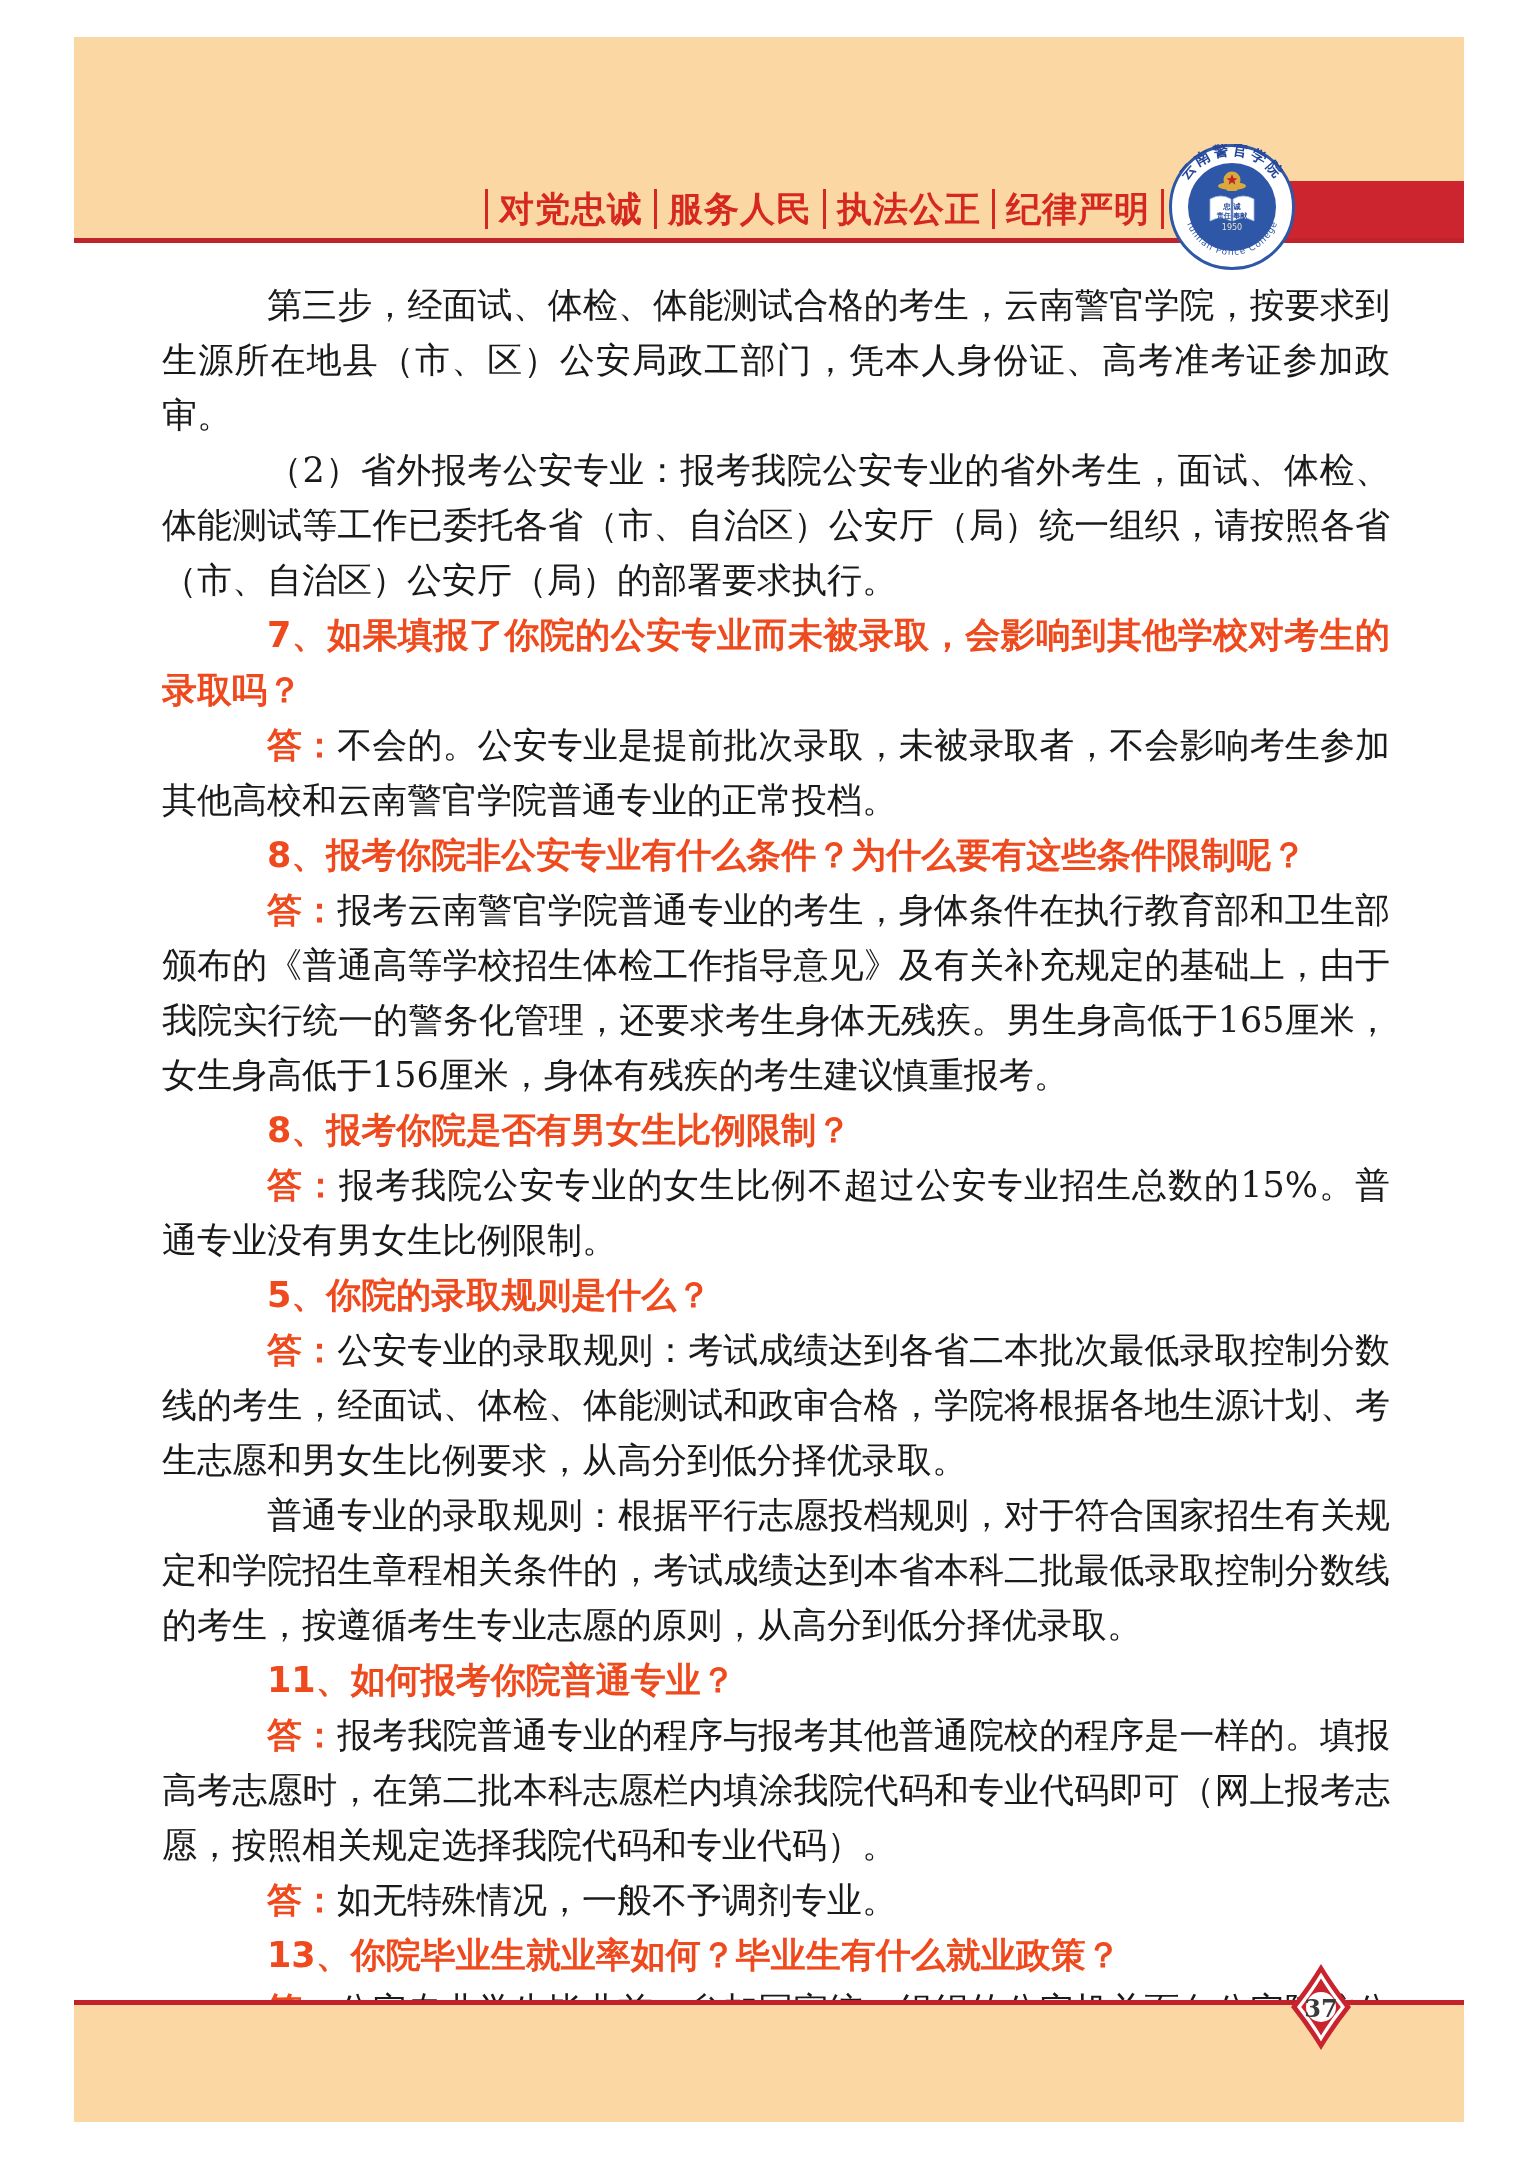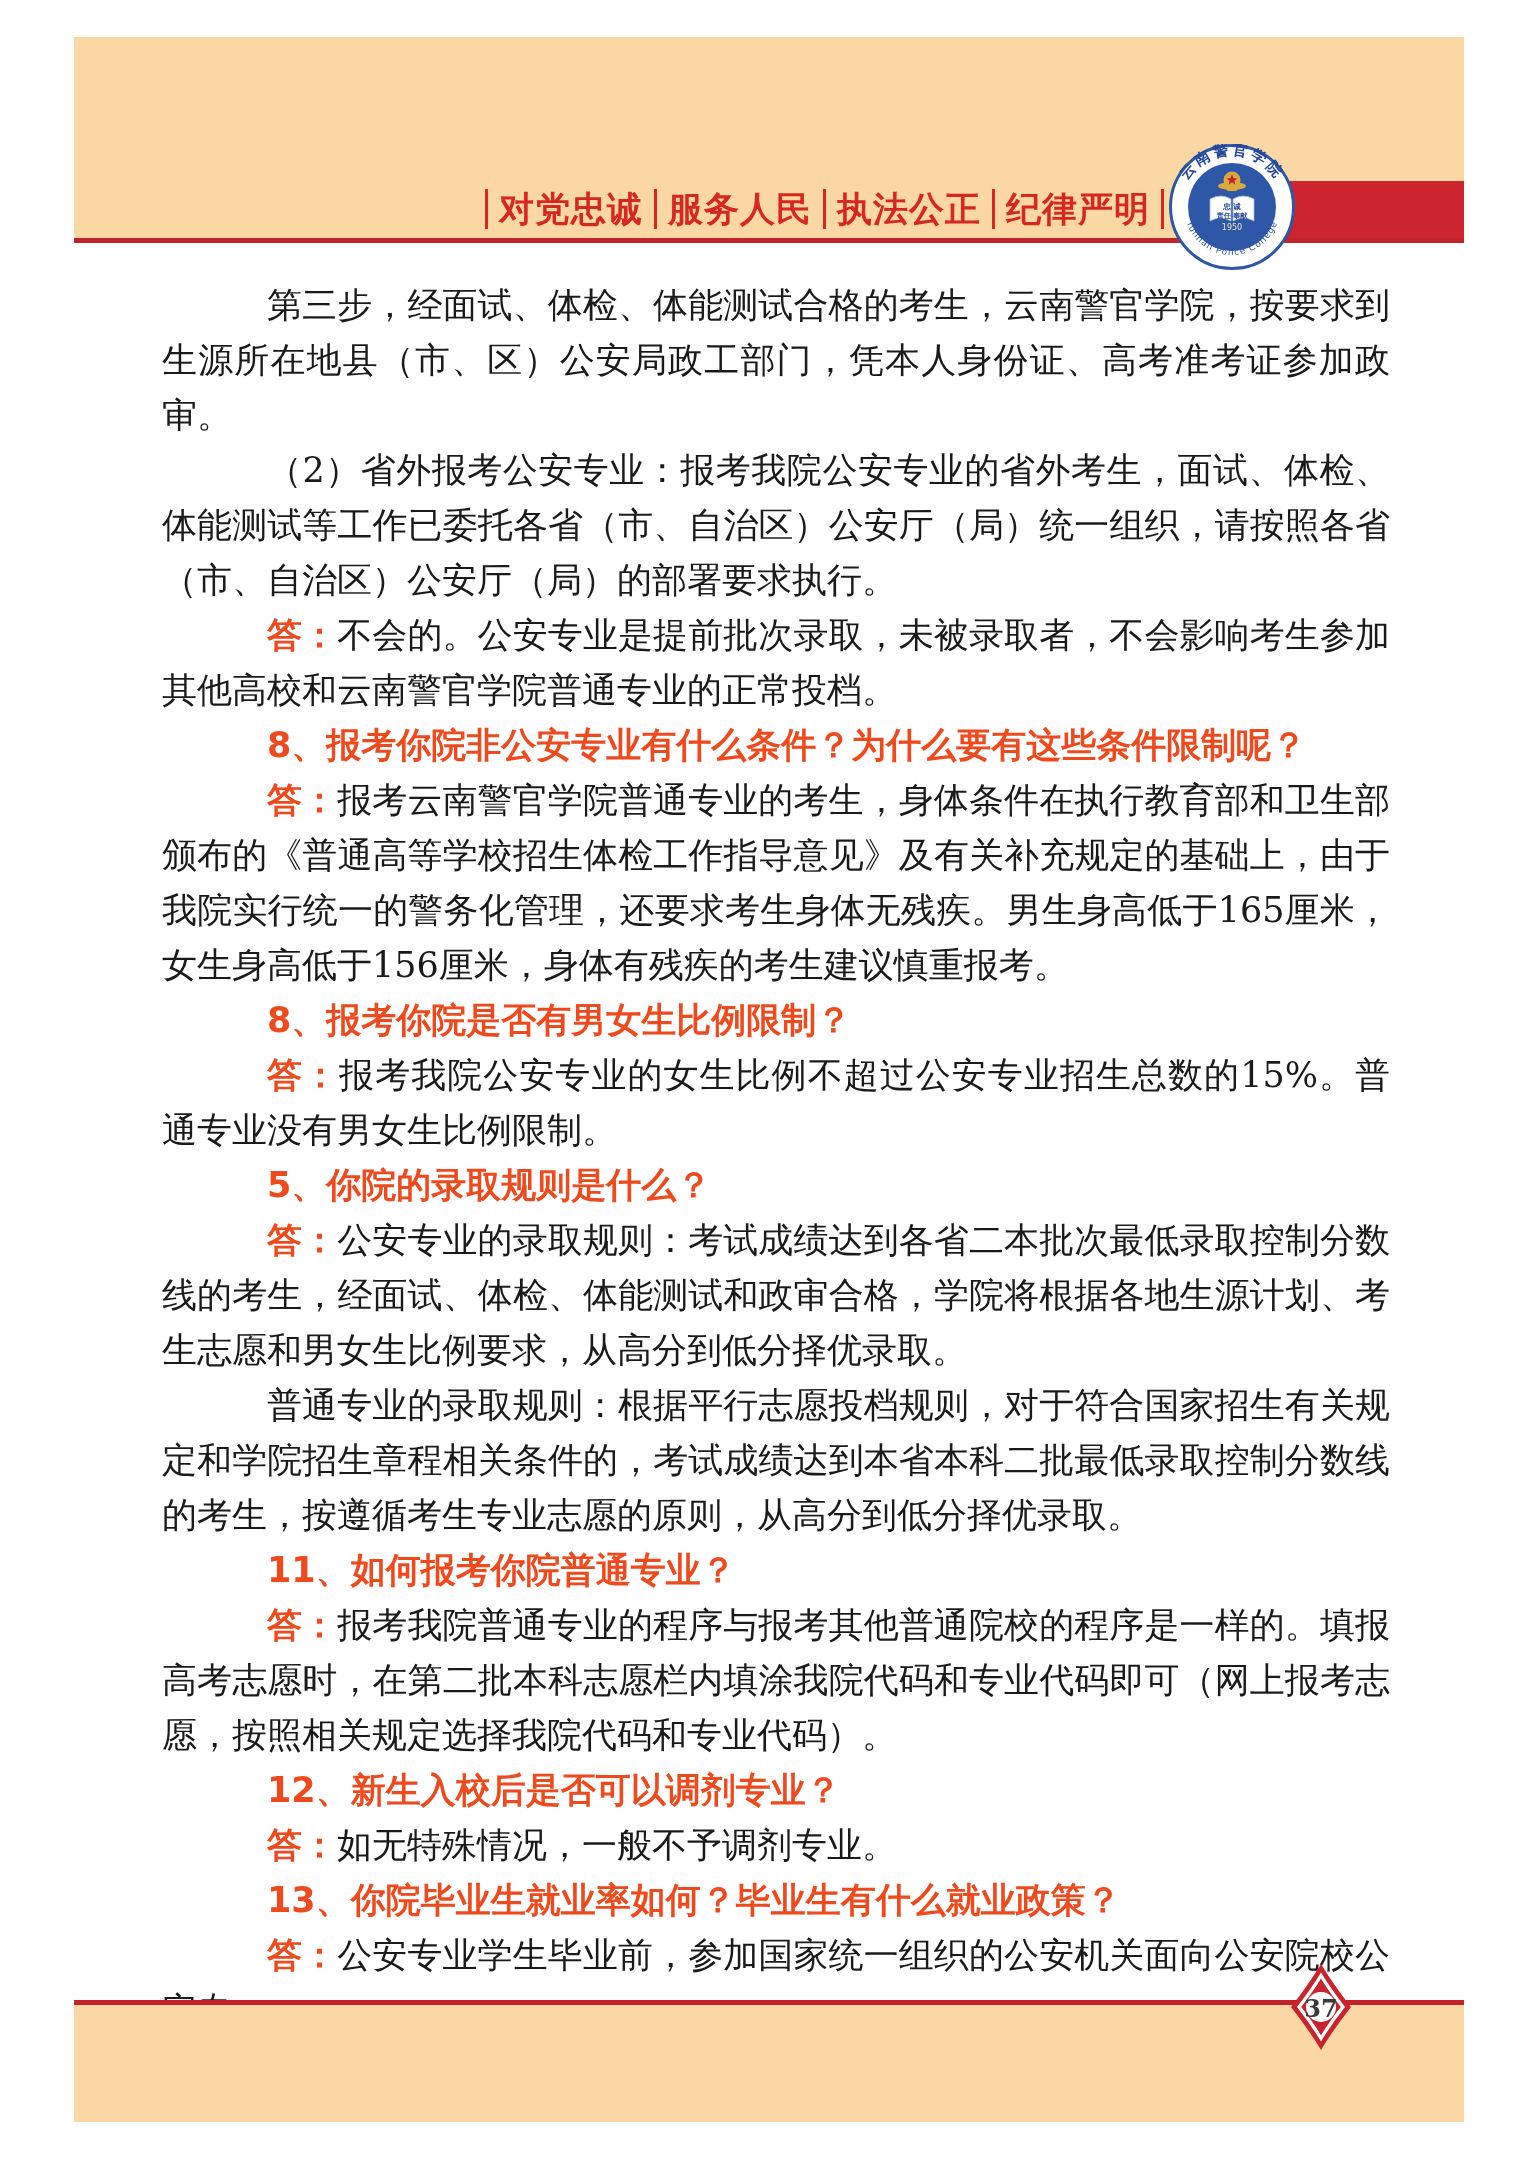--- a/index.html
+++ b/index.html
@@ -147,31 +147,31 @@
         <text x="0" y="-1" text-anchor="middle" font-family="DejaVu Serif, Liberation Serif, serif" font-size="7.5" font-weight="bold" fill="#24459A">忠 诚</text>
         <text x="0" y="8" text-anchor="middle" font-family="DejaVu Serif, Liberation Serif, serif" font-size="7" font-weight="bold" fill="#24459A">责任 奉献</text>
         <text x="0" y="20" text-anchor="middle" font-family="DejaVu Sans, Liberation Sans, sans-serif" font-size="8" fill="#EDE3C3">1950</text>
       </g>
     </svg>
   </div>
 
   <div class="body-text" id="content-blocks">
       <p class="para">第三步，经面试、体检、体能测试合格的考生，云南警官学院，按要求到生源所在地县（市、区）公安局政工部门，凭本人身份证、高考准考证参加政审。</p>
       <p class="para">（2）省外报考公安专业：报考我院公安专业的省外考生，面试、体检、体能测试等工作已委托各省（市、自治区）公安厅（局）统一组织，请按照各省（市、自治区）公安厅（局）的部署要求执行。</p>
+      <p class="question">7、如果填报了你院的公安专业而未被录取，会影响到其他学校对考生的录取吗？</p>
       <p class="answer"><span class="ans-prefix">答：</span>不会的。公安专业是提前批次录取，未被录取者，不会影响考生参加其他高校和云南警官学院普通专业的正常投档。</p>
       <p class="question">8、报考你院非公安专业有什么条件？为什么要有这些条件限制呢？</p>
       <p class="answer"><span class="ans-prefix">答：</span>报考云南警官学院普通专业的考生，身体条件在执行教育部和卫生部颁布的《普通高等学校招生体检工作指导意见》及有关补充规定的基础上，由于我院实行统一的警务化管理，还要求考生身体无残疾。男生身高低于165厘米，女生身高低于156厘米，身体有残疾的考生建议慎重报考。</p>
       <p class="question">8、报考你院是否有男女生比例限制？</p>
       <p class="answer"><span class="ans-prefix">答：</span>报考我院公安专业的女生比例不超过公安专业招生总数的15%。普通专业没有男女生比例限制。</p>
       <p class="question">5、你院的录取规则是什么？</p>
       <p class="answer"><span class="ans-prefix">答：</span>公安专业的录取规则：考试成绩达到各省二本批次最低录取控制分数线的考生，经面试、体检、体能测试和政审合格，学院将根据各地生源计划、考生志愿和男女生比例要求，从高分到低分择优录取。</p>
       <p class="para">普通专业的录取规则：根据平行志愿投档规则，对于符合国家招生有关规定和学院招生章程相关条件的，考试成绩达到本省本科二批最低录取控制分数线的考生，按遵循考生专业志愿的原则，从高分到低分择优录取。</p>
       <p class="question">11、如何报考你院普通专业？</p>
       <p class="answer"><span class="ans-prefix">答：</span>报考我院普通专业的程序与报考其他普通院校的程序是一样的。填报高考志愿时，在第二批本科志愿栏内填涂我院代码和专业代码即可（网上报考志愿，按照相关规定选择我院代码和专业代码）。</p>
-      <p class="question">12、新生入校后是否可以调剂专业？</p>
       <p class="answer"><span class="ans-prefix">答：</span>如无特殊情况，一般不予调剂专业。</p>
       <p class="question">13、你院毕业生就业率如何？毕业生有什么就业政策？</p>
       <p class="answer"><span class="ans-prefix">答：</span>公安专业学生毕业前，参加国家统一组织的公安机关面向公安院校公安专</p>
     </div>
 
   <div class="footer-band"></div>
 
   <svg class="page-ornament" viewBox="0 0 64 90" xmlns="http://www.w3.org/2000/svg">
     <path d="M32 2 Q44 22 62 45 Q44 68 32 88 Q20 68 2 45 Q20 22 32 2 Z" fill="#C9242E"></path>
     <path d="M32 2 Q44 22 62 45 Q44 68 32 88 Q20 68 2 45 Q20 22 32 2 Z" fill="#ffffff" transform="translate(32 45) scale(0.80) translate(-32 -45)"></path>

